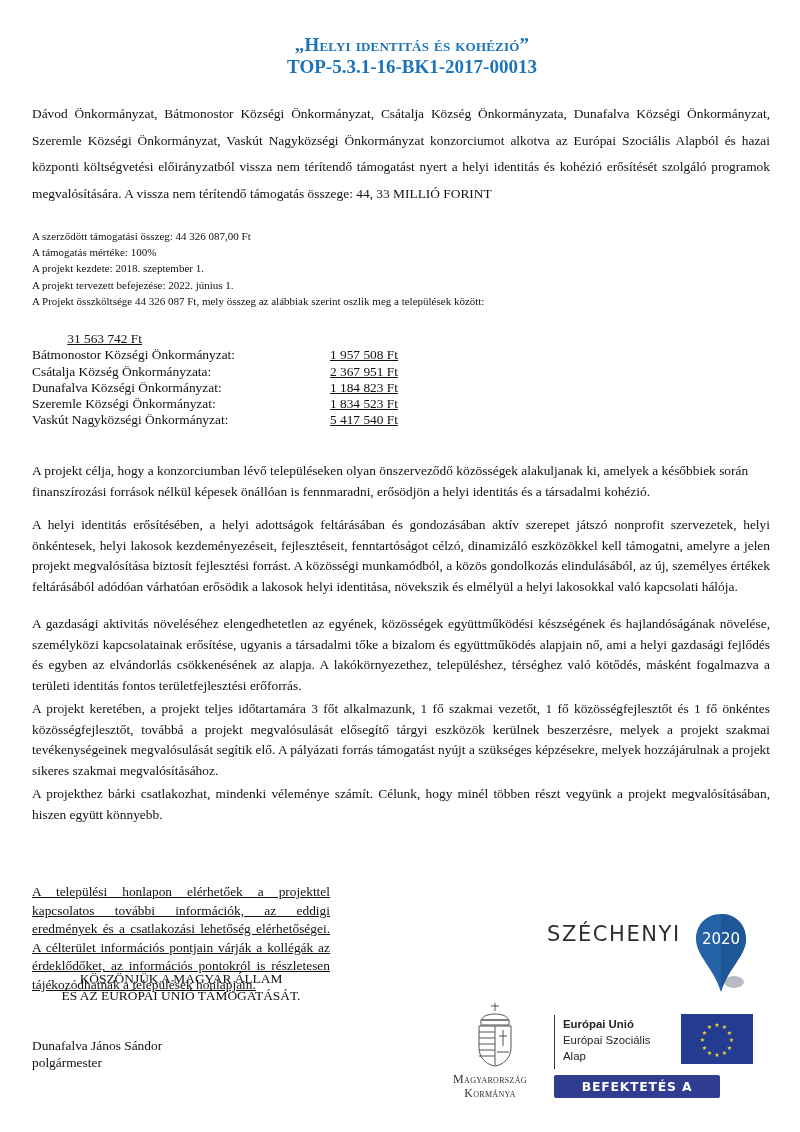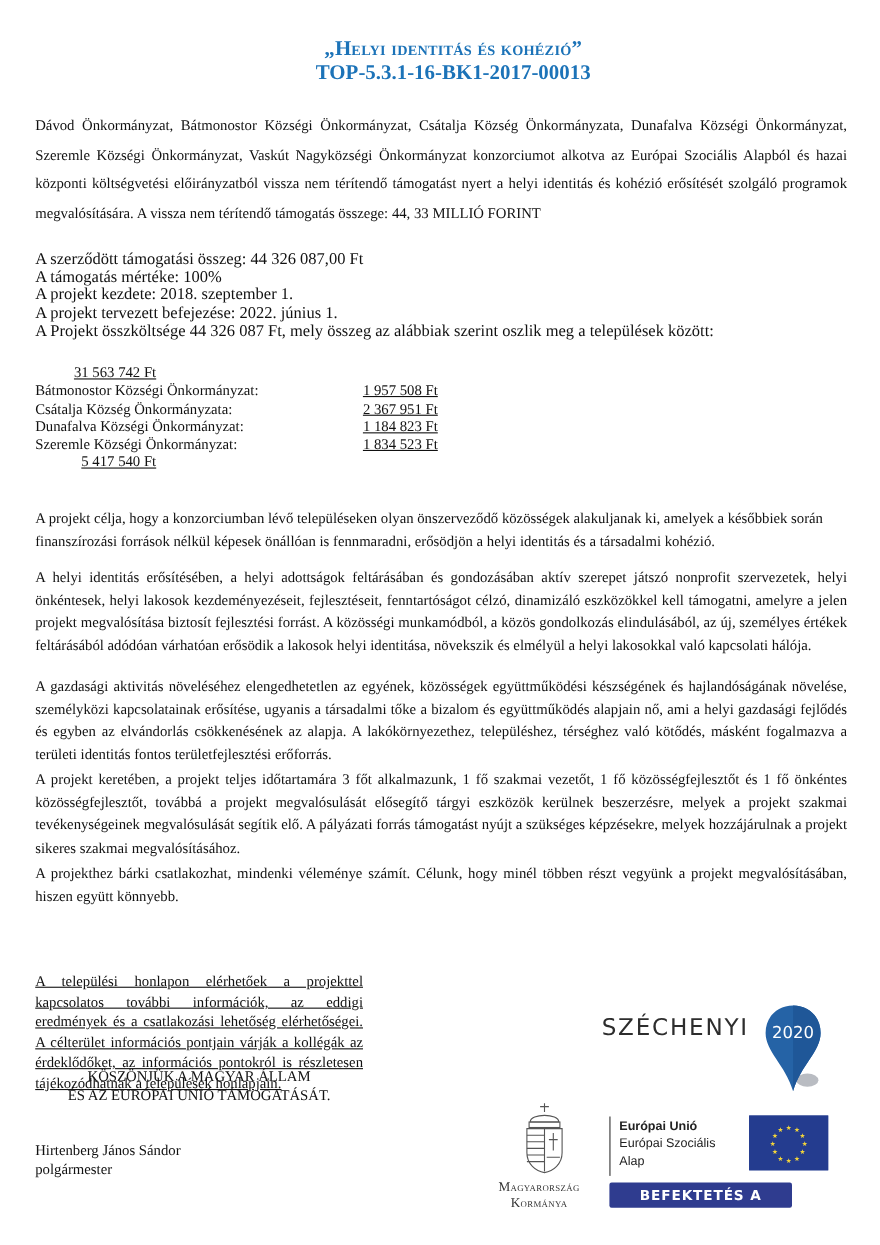--- a/index.html
+++ b/index.html
@@ -4,21 +4,21 @@
   <style>
     html, body { margin: 0; padding: 0; background: #ffffff; }
     body { width: 800px; height: 1132px; position: relative; overflow: hidden;
       font-family: "Liberation Serif", serif; color: #111; }
     .title-block { position: absolute; top: 34px; left: 0; width: 800px; text-align: center;
       color: #1c73b8; font-weight: bold; padding-left: 12px; }
     .title-line1 { font-size: 19px; line-height: 22px; font-variant: small-caps; letter-spacing: 0.2px; }
     .title-line2 { font-size: 19px; line-height: 22px; }
     .p { position: absolute; left: 32px; width: 738px; font-size: 13.4px; text-align: justify; }
     .intro { top: 101px; line-height: 26.5px; }
-    .facts { position: absolute; left: 32px; top: 228px; font-size: 15px; line-height: 16.2px; }
+    .facts { position: absolute; left: 32px; top: 228px; font-size: 11px; line-height: 16.2px; }
     .alloc { position: absolute; left: 32px; top: 331px; font-size: 13.4px; line-height: 16.3px; }
     .alloc-row { display: flex; width: 366px; }
     .alloc-name { flex: 1; }
     .alloc-amt { text-align: right; width: 110px; text-decoration: underline; }
     .goal { top: 461px; line-height: 20.5px; text-align: left; }
     .p2 { top: 515px; line-height: 20.6px; }
     .p3 { top: 614px; line-height: 20.6px; }
     .p4 { top: 699px; line-height: 20.6px; }
     .p5 { top: 784px; line-height: 20.6px; }
     .left-col { position: absolute; left: 32px; top: 883px; width: 298px; font-size: 13.4px; line-height: 18.6px; text-align: justify; text-decoration: underline; }
@@ -71,39 +71,40 @@
   </div>
   <div class="alloc-row">
     <span class="alloc-name">Dunafalva Községi Önkormányzat:</span>
     <span class="alloc-amt">1 184 823 Ft</span>
   </div>
   <div class="alloc-row">
     <span class="alloc-name">Szeremle Községi Önkormányzat:</span>
     <span class="alloc-amt">1 834 523 Ft</span>
   </div>
   <div class="alloc-row">
+    <span class="alloc-name">Vaskút Nagyközségi Önkormányzat:</span>
     <span class="alloc-amt">5 417 540 Ft</span>
   </div>
 </div>
 
 <div class="p goal">A projekt célja, hogy a konzorciumban lévő településeken olyan önszerveződő közösségek alakuljanak ki, amelyek a későbbiek során finanszírozási források nélkül képesek önállóan is fennmaradni, erősödjön a helyi identitás és a társadalmi kohézió.</div>
 <div class="p p2">A helyi identitás erősítésében, a helyi adottságok feltárásában és gondozásában aktív szerepet játszó nonprofit szervezetek, helyi önkéntesek, helyi lakosok kezdeményezéseit, fejlesztéseit, fenntartóságot célzó, dinamizáló eszközökkel kell támogatni, amelyre a jelen projekt megvalósítása biztosít fejlesztési forrást. A közösségi munkamódból, a közös gondolkozás elindulásából, az új, személyes értékek feltárásából adódóan várhatóan erősödik a lakosok helyi identitása, növekszik és elmélyül a helyi lakosokkal való kapcsolati hálója.</div>
 <div class="p p3">A gazdasági aktivitás növeléséhez elengedhetetlen az egyének, közösségek együttműködési készségének és hajlandóságának növelése, személyközi kapcsolatainak erősítése, ugyanis a társadalmi tőke a bizalom és együttműködés alapjain nő, ami a helyi gazdasági fejlődés és egyben az elvándorlás csökkenésének az alapja. A lakókörnyezethez, településhez, térséghez való kötődés, másként fogalmazva a területi identitás fontos területfejlesztési erőforrás.</div>
 <div class="p p4">A projekt keretében, a projekt teljes időtartamára 3 főt alkalmazunk, 1 fő szakmai vezetőt, 1 fő közösségfejlesztőt és 1 fő önkéntes közösségfejlesztőt, továbbá a projekt megvalósulását elősegítő tárgyi eszközök kerülnek beszerzésre, melyek a projekt szakmai tevékenységeinek megvalósulását segítik elő. A pályázati forrás támogatást nyújt a szükséges képzésekre, melyek hozzájárulnak a projekt sikeres szakmai megvalósításához.</div>
 <div class="p p5">A projekthez bárki csatlakozhat, mindenki véleménye számít. Célunk, hogy minél többen részt vegyünk a projekt megvalósításában, hiszen együtt könnyebb.</div>
 
 <div class="left-col">A települési honlapon elérhetőek a projekttel kapcsolatos további információk, az eddigi eredmények és a csatlakozási lehetőség elérhetőségei. A célterület információs pontjain várják a kollégák az érdeklődőket, az információs pontokról is részletesen tájékozódhatnak a települések honlapjain.</div>
 
 <div class="thanks">
   <div>KÖSZÖNJÜK A MAGYAR ÁLLAM</div>
   <div>ÉS AZ EURÓPAI UNIÓ TÁMOGATÁSÁT.</div>
 </div>
 
 <div class="sign">
-  <div>Hirtenberg János Sándor</div>
+  <div>Dunafalva János Sándor</div>
   <div>polgármester</div>
 </div>
 
 <div class="szechenyi">SZÉCHENYI</div>
 <svg class="pin" width="62" height="84" viewBox="0 0 62 84">
   <ellipse cx="40" cy="70" rx="10" ry="6" fill="#b9bcc2"></ellipse>
   <path d="M27 2 C12 2 2 13 2 27 C2 44 20 56 27 80 C34 56 52 44 52 27 C52 13 42 2 27 2 Z" fill="#2563a6"></path>
   <path d="M27 2 C42 2 52 13 52 27 C52 44 34 56 27 80 Z" fill="#1f5798"></path>
   <text x="27" y="32" text-anchor="middle" font-family="DejaVu Sans, sans-serif" font-size="15" fill="#ffffff">2020</text>
 </svg>

